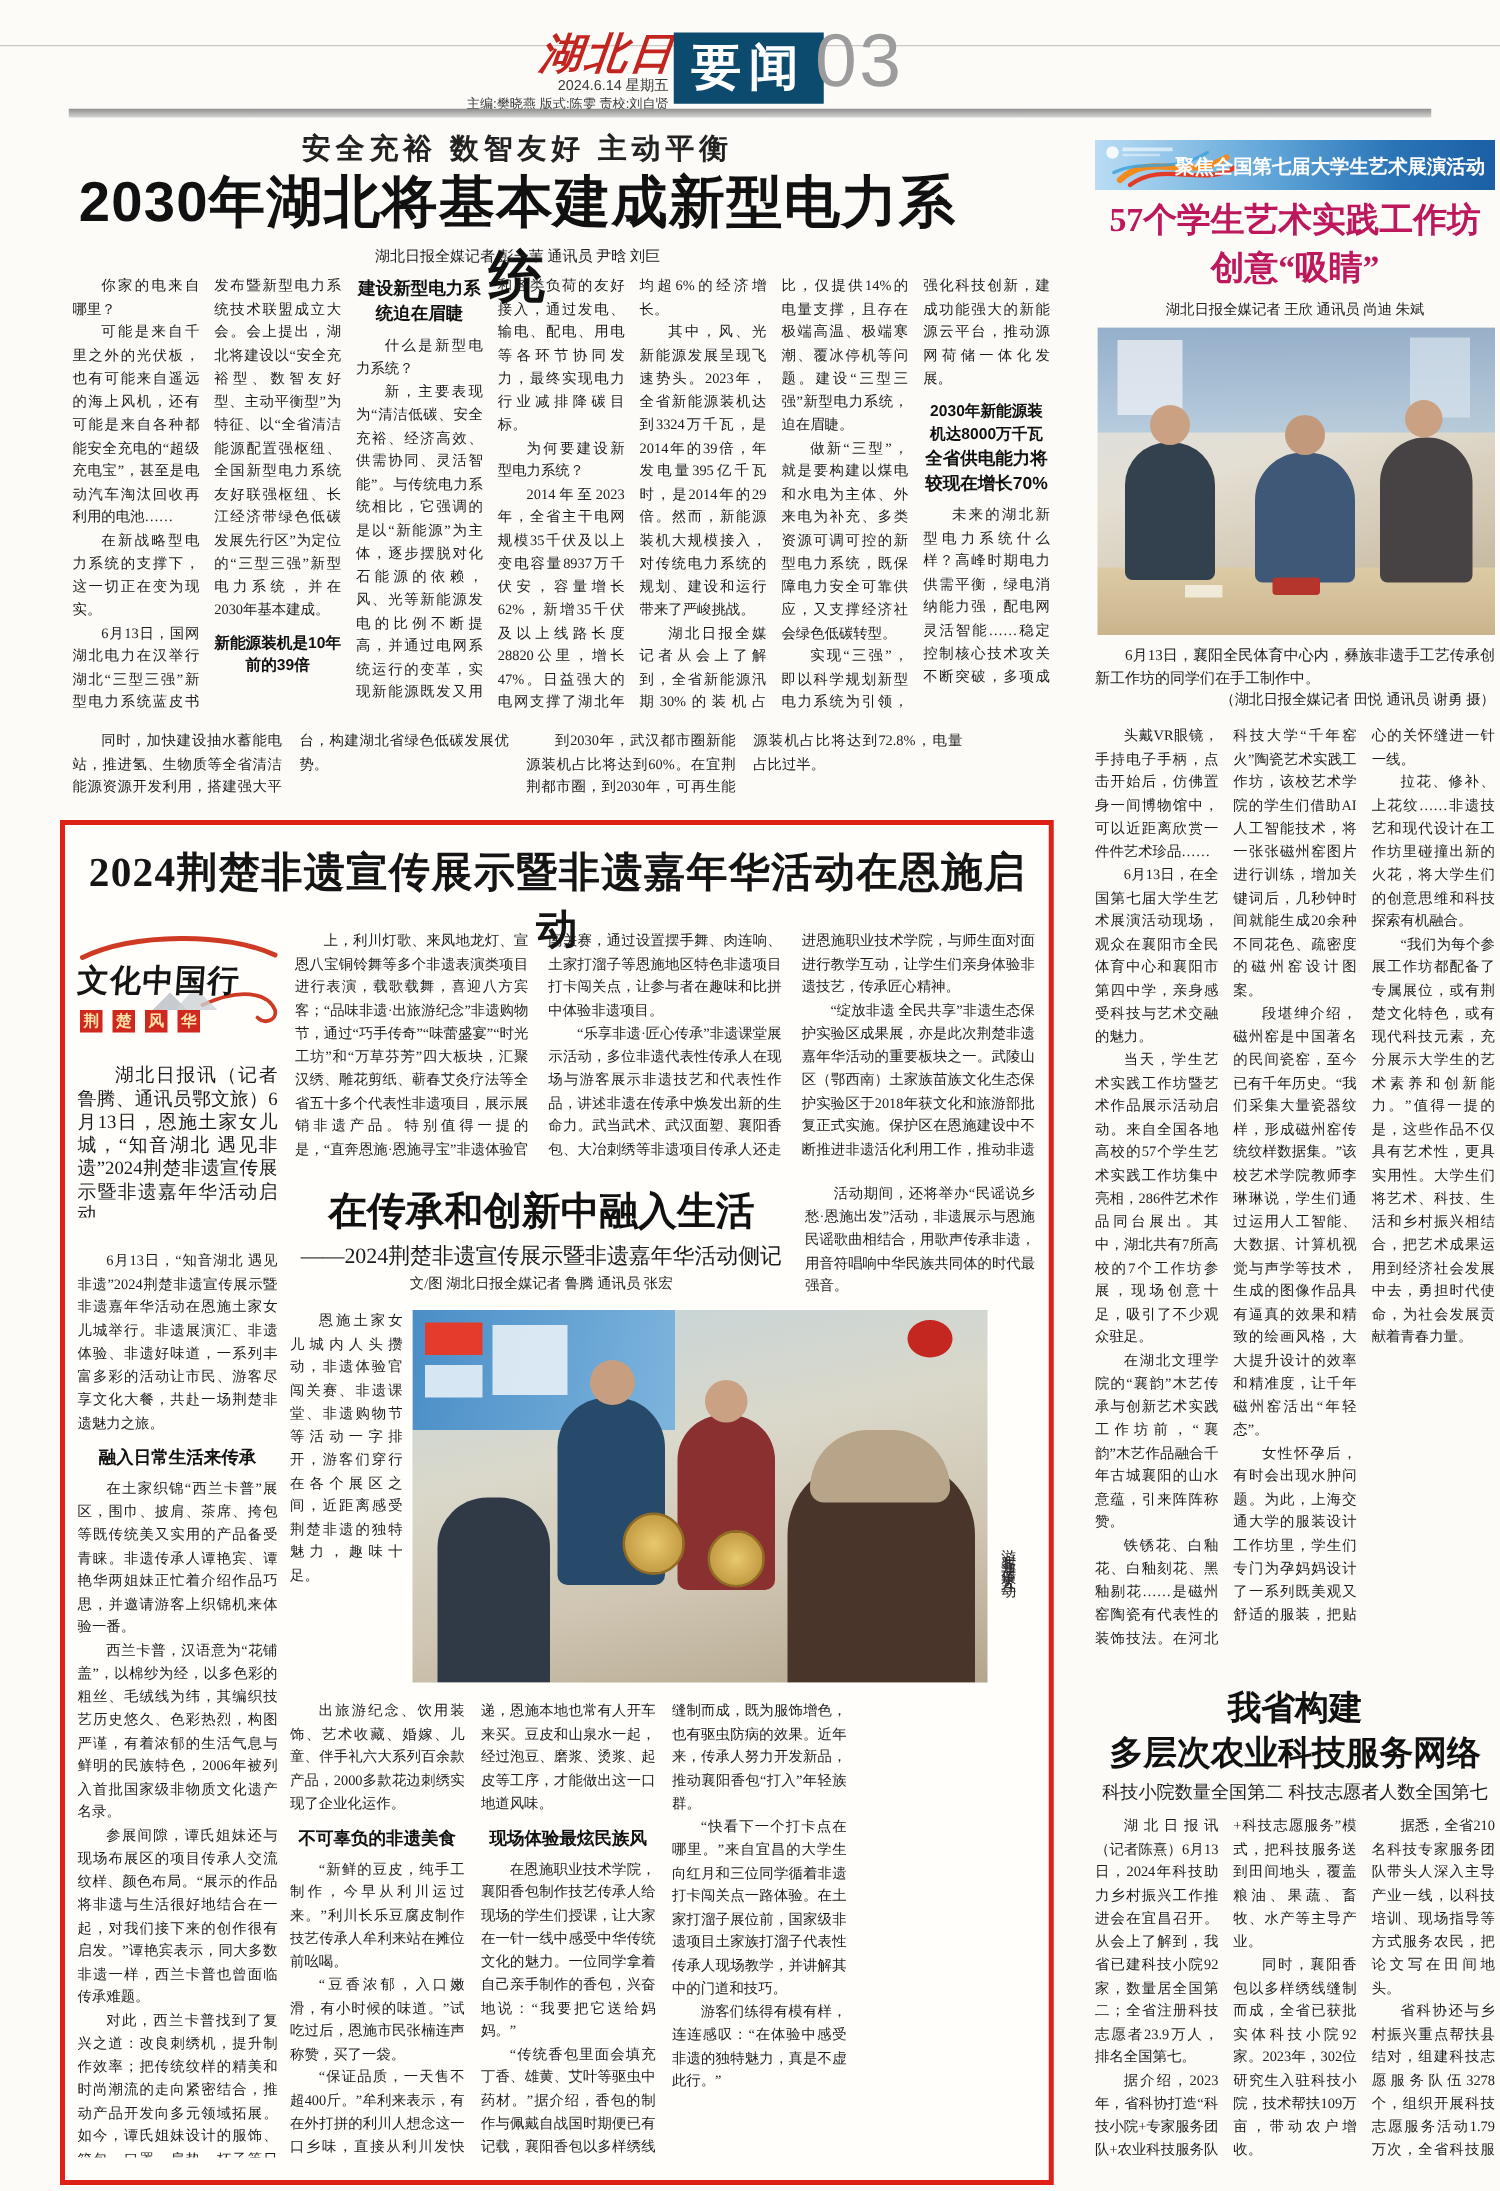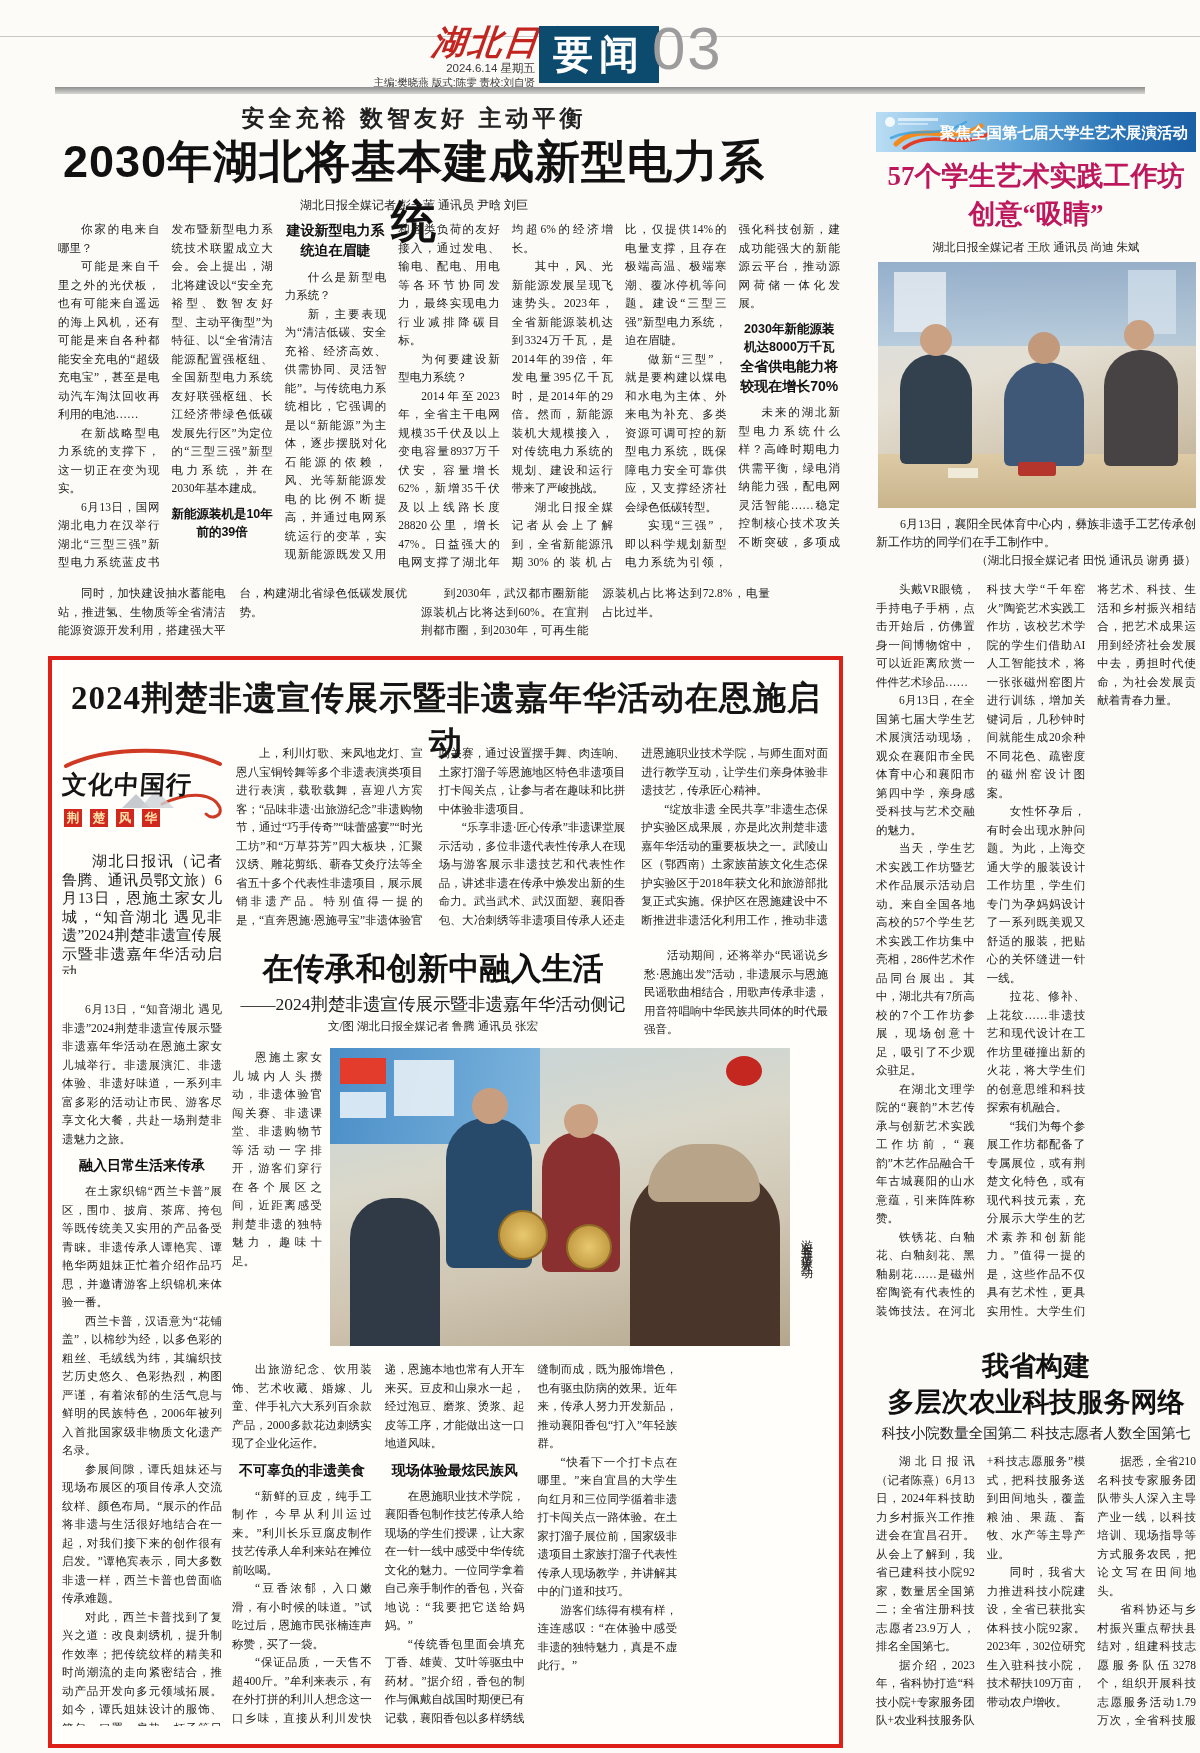--- a/index.html
+++ b/index.html
@@ -167,20 +167,21 @@
   <div class="abs art-caption">
     <div class="cap-lead">6月13日，襄阳全民体育中心内，彝族非遗手工艺传承创新工作坊的同学们在手工制作中。</div>
     <div class="cap-credit">（湖北日报全媒记者 田悦 通讯员 谢勇 摄）</div>
   </div>
   <div class="abs art-body body-cols">
       <p class="para">头戴VR眼镜，手持电子手柄，点击开始后，仿佛置身一间博物馆中，可以近距离欣赏一件件艺术珍品……</p>
       <p class="para">6月13日，在全国第七届大学生艺术展演活动现场，观众在襄阳市全民体育中心和襄阳市第四中学，亲身感受科技与艺术交融的魅力。</p>
       <p class="para">当天，学生艺术实践工作坊暨艺术作品展示活动启动。来自全国各地高校的57个学生艺术实践工作坊集中亮相，286件艺术作品同台展出。其中，湖北共有7所高校的7个工作坊参展，现场创意十足，吸引了不少观众驻足。</p>
       <p class="para">在湖北文理学院的“襄韵”木艺传承与创新艺术实践工作坊前，“襄韵”木艺作品融合千年古城襄阳的山水意蕴，引来阵阵称赞。</p>
       <p class="para">铁锈花、白釉花、白釉刻花、黑釉剔花……是磁州窑陶瓷有代表性的装饰技法。在河北科技大学“千年窑火”陶瓷艺术实践工作坊，该校艺术学院的学生们借助AI人工智能技术，将一张张磁州窑图片进行训练，增加关键词后，几秒钟时间就能生成20余种不同花色、疏密度的磁州窑设计图案。</p>
+      <p class="para">段堪绅介绍，磁州窑是中国著名的民间瓷窑，至今已有千年历史。“我们采集大量瓷器纹样，形成磁州窑传统纹样数据集。”该校艺术学院教师李琳琳说，学生们通过运用人工智能、大数据、计算机视觉与声学等技术，生成的图像作品具有逼真的效果和精致的绘画风格，大大提升设计的效率和精准度，让千年磁州窑活出“年轻态”。</p>
       <p class="para">女性怀孕后，有时会出现水肿问题。为此，上海交通大学的服装设计工作坊里，学生们专门为孕妈妈设计了一系列既美观又舒适的服装，把贴心的关怀缝进一针一线。</p>
       <p class="para">拉花、修补、上花纹……非遗技艺和现代设计在工作坊里碰撞出新的火花，将大学生们的创意思维和科技探索有机融合。</p>
       <p class="para">“我们为每个参展工作坊都配备了专属展位，或有荆楚文化特色，或有现代科技元素，充分展示大学生的艺术素养和创新能力。”值得一提的是，这些作品不仅具有艺术性，更具实用性。大学生们将艺术、科技、生活和乡村振兴相结合，把艺术成果运用到经济社会发展中去，勇担时代使命，为社会发展贡献着青春力量。</p>
     </div>
 
   <div class="abs hz-box"></div>
   <div class="abs hz-headline center">2024荆楚非遗宣传展示暨非遗嘉年华活动在恩施启动</div>
 
   <div class="abs cn-logo">
     <svg class="abs" style="left:0;top:0;" width="162" height="102">
@@ -262,18 +263,18 @@
       <p class="para">“快看下一个打卡点在哪里。”来自宜昌的大学生向红月和三位同学循着非遗打卡闯关点一路体验。在土家打溜子展位前，国家级非遗项目土家族打溜子代表性传承人现场教学，并讲解其中的门道和技巧。</p>
       <p class="para">游客们练得有模有样，连连感叹：“在体验中感受非遗的独特魅力，真是不虚此行。”</p>
     </div>
 
   <div class="abs agri-h1 center">我省构建</div>
   <div class="abs agri-h2 center">多层次农业科技服务网络</div>
   <div class="abs agri-sub center">科技小院数量全国第二 科技志愿者人数全国第七</div>
   <div class="abs agri-body body-cols">
       <p class="para">湖北日报讯（记者陈熹）6月13日，2024年科技助力乡村振兴工作推进会在宜昌召开。从会上了解到，我省已建科技小院92家，数量居全国第二；全省注册科技志愿者23.9万人，排名全国第七。</p>
       <p class="para">据介绍，2023年，省科协打造“科技小院+专家服务团队+农业科技服务队+科技志愿服务”模式，把科技服务送到田间地头，覆盖粮油、果蔬、畜牧、水产等主导产业。</p>
-      <p class="para">同时，我省大力推进科技小院建设，全省已获批实体科技小院92家。2023年，302位研究生入驻科技小院，技术帮扶109万亩，带动农户增收。</p>
+      <p class="para">同时，襄阳香包以多样绣线缝制而成，全省已获批实体科技小院92家。2023年，302位研究生入驻科技小院，技术帮扶109万亩，带动农户增收。</p>
       <p class="para">据悉，全省210名科技专家服务团队带头人深入主导产业一线，以科技培训、现场指导等方式服务农民，把论文写在田间地头。</p>
       <p class="para">省科协还与乡村振兴重点帮扶县结对，组建科技志愿服务队伍3278个，组织开展科技志愿服务活动1.79万次，全省科技服务覆盖了48个产业链。</p>
     </div>
 
 </div>
 
 </body></html>

